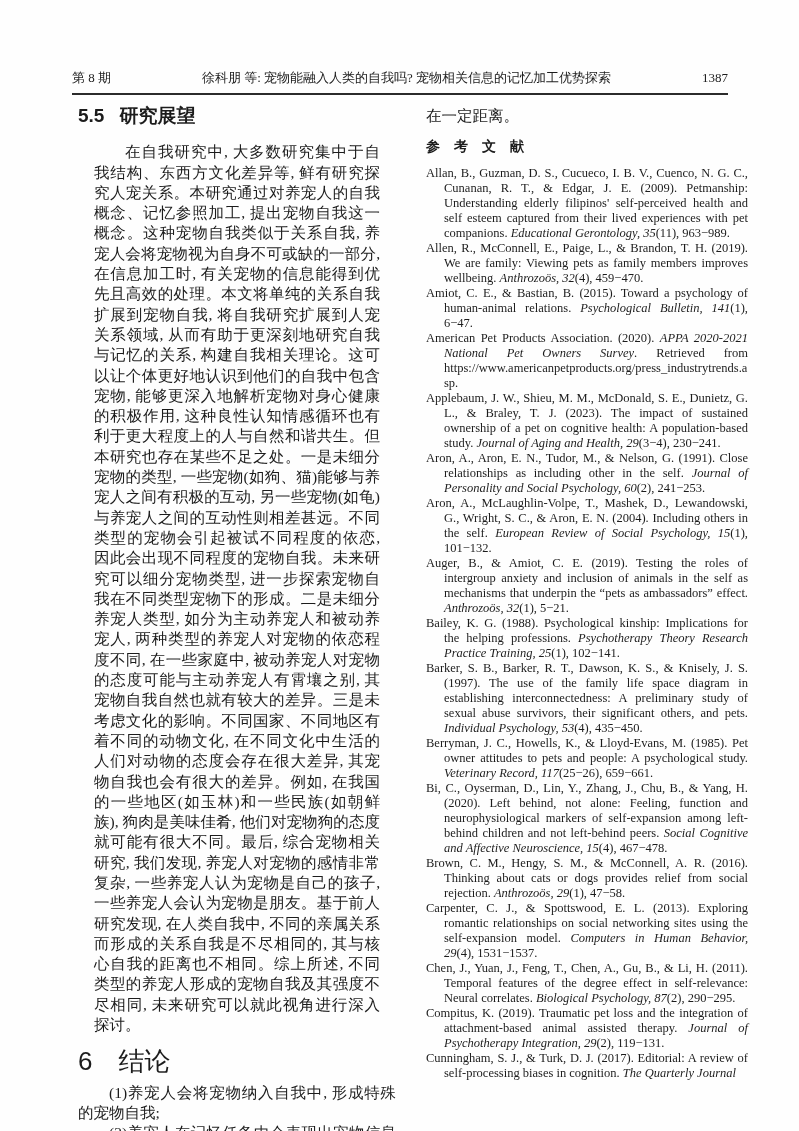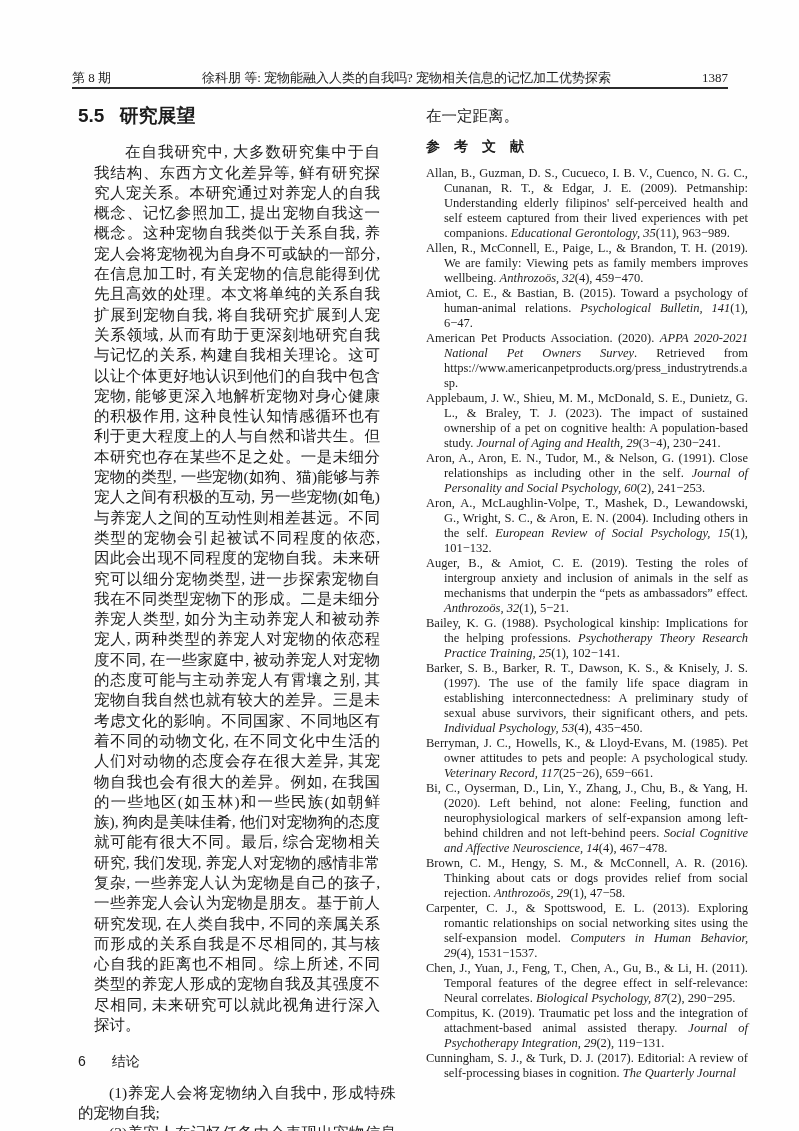--- a/index.html
+++ b/index.html
@@ -9,20 +9,21 @@
     background:#fefefe;
     color:#1c1c1c;
     font-family:"Liberation Serif","DejaVu Serif",serif;
     overflow:hidden;
   }
   
   .header {
     position:absolute; left:72px; top:69px; width:656px;
     display:flex; align-items:baseline;
     font-size:13px;
+    padding-bottom:6px;
     border-bottom:2px solid #2b2b2b;
   }
   .header .issue { white-space:nowrap; }
   .header .running-title { flex:1; text-align:center; white-space:nowrap; }
   .header .pageno { white-space:nowrap; }
   
   .col-left {
     position:absolute; left:78px; top:106px; width:318px;
     font-size:15.5px; line-height:20.3px;
     text-align:justify;
@@ -36,21 +37,21 @@
   
   .sec55-heading {
     font-family:"Liberation Sans","DejaVu Sans",sans-serif;
     font-weight:bold; font-size:19px;
     margin:0 0 8px 0; text-align:left;
   }
   .sec55-heading .num { margin-right:15px; }
   .para { margin:16px; text-indent:2em; }
   .sec6-heading {
     font-family:"Liberation Sans","DejaVu Sans",sans-serif;
-    font-weight:normal; font-size:14px;
+    font-weight:normal; font-size:26px;
     margin:15px 0 11px 0; text-align:left;
   }
   .sec6-heading .num { margin-right:26px; }
   .concl-item { margin:0; text-indent:2em; }
   
   .cont-line { margin:0; }
   .ref-heading {
     font-family:"Liberation Sans","DejaVu Sans",sans-serif;
     font-weight:bold; font-size:14px;
     margin:10px 0 9px 0;
@@ -98,21 +99,21 @@
         <p class="ref"><span>Allen, R., McConnell, E., Paige, L., &amp; Brandon, T. H. (2019). We are family: Viewing pets as family members improves wellbeing. </span><span class="it">Anthrozoös, 32</span><span>(4), 459−470.</span></p>
         <p class="ref"><span>Amiot, C. E., &amp; Bastian, B. (2015). Toward a psychology of human-animal relations. </span><span class="it">Psychological Bulletin, 141</span><span>(1), 6−47.</span></p>
         <p class="ref"><span>American Pet Products Association. (2020). </span><span class="it">APPA 2020-2021 National Pet Owners Survey</span><span>. Retrieved from https://www.americanpetproducts.org/press_industrytrends.asp.</span></p>
         <p class="ref"><span>Applebaum, J. W., Shieu, M. M., McDonald, S. E., Dunietz, G. L., &amp; Braley, T. J. (2023). The impact of sustained ownership of a pet on cognitive health: A population-based study. </span><span class="it">Journal of Aging and Health, 29</span><span>(3−4), 230−241.</span></p>
         <p class="ref"><span>Aron, A., Aron, E. N., Tudor, M., &amp; Nelson, G. (1991). Close relationships as including other in the self. </span><span class="it">Journal of Personality and Social Psychology, 60</span><span>(2), 241−253.</span></p>
         <p class="ref"><span>Aron, A., McLaughlin-Volpe, T., Mashek, D., Lewandowski, G., Wright, S. C., &amp; Aron, E. N. (2004). Including others in the self. </span><span class="it">European Review of Social Psychology, 15</span><span>(1), 101−132.</span></p>
         <p class="ref"><span>Auger, B., &amp; Amiot, C. E. (2019). Testing the roles of intergroup anxiety and inclusion of animals in the self as mechanisms that underpin the “pets as ambassadors” effect. </span><span class="it">Anthrozoös, 32</span><span>(1), 5−21.</span></p>
         <p class="ref"><span>Bailey, K. G. (1988). Psychological kinship: Implications for the helping professions. </span><span class="it">Psychotherapy Theory Research Practice Training, 25</span><span>(1), 102−141.</span></p>
         <p class="ref"><span>Barker, S. B., Barker, R. T., Dawson, K. S., &amp; Knisely, J. S. (1997). The use of the family life space diagram in establishing interconnectedness: A preliminary study of sexual abuse survivors, their significant others, and pets. </span><span class="it">Individual Psychology, 53</span><span>(4), 435−450.</span></p>
         <p class="ref"><span>Berryman, J. C., Howells, K., &amp; Lloyd-Evans, M. (1985). Pet owner attitudes to pets and people: A psychological study. </span><span class="it">Veterinary Record, 117</span><span>(25−26), 659−661.</span></p>
-        <p class="ref"><span>Bi, C., Oyserman, D., Lin, Y., Zhang, J., Chu, B., &amp; Yang, H. (2020). Left behind, not alone: Feeling, function and neurophysiological markers of self-expansion among left-behind children and not left-behind peers. </span><span class="it">Social Cognitive and Affective Neuroscience, 14</span><span>(4), 467−478.</span></p>
+        <p class="ref"><span>Bi, C., Oyserman, D., Lin, Y., Zhang, J., Chu, B., &amp; Yang, H. (2020). Left behind, not alone: Feeling, function and neurophysiological markers of self-expansion among left-behind children and not left-behind peers. </span><span class="it">Social Cognitive and Affective Neuroscience, 15</span><span>(4), 467−478.</span></p>
         <p class="ref"><span>Brown, C. M., Hengy, S. M., &amp; McConnell, A. R. (2016). Thinking about cats or dogs provides relief from social rejection. </span><span class="it">Anthrozoös, 29</span><span>(1), 47−58.</span></p>
         <p class="ref"><span>Carpenter, C. J., &amp; Spottswood, E. L. (2013). Exploring romantic relationships on social networking sites using the self-expansion model. </span><span class="it">Computers in Human Behavior, 29</span><span>(4), 1531−1537.</span></p>
         <p class="ref"><span>Chen, J., Yuan, J., Feng, T., Chen, A., Gu, B., &amp; Li, H. (2011). Temporal features of the degree effect in self-relevance: Neural correlates. </span><span class="it">Biological Psychology, 87</span><span>(2), 290−295.</span></p>
         <p class="ref"><span>Compitus, K. (2019). Traumatic pet loss and the integration of attachment-based animal assisted therapy. </span><span class="it">Journal of Psychotherapy Integration, 29</span><span>(2), 119−131.</span></p>
         <p class="ref"><span>Cunningham, S. J., &amp; Turk, D. J. (2017). Editorial: A review of self-processing biases in cognition. </span><span class="it">The Quarterly Journal</span></p>
       </div>
   </div>
 
 </div>
 

